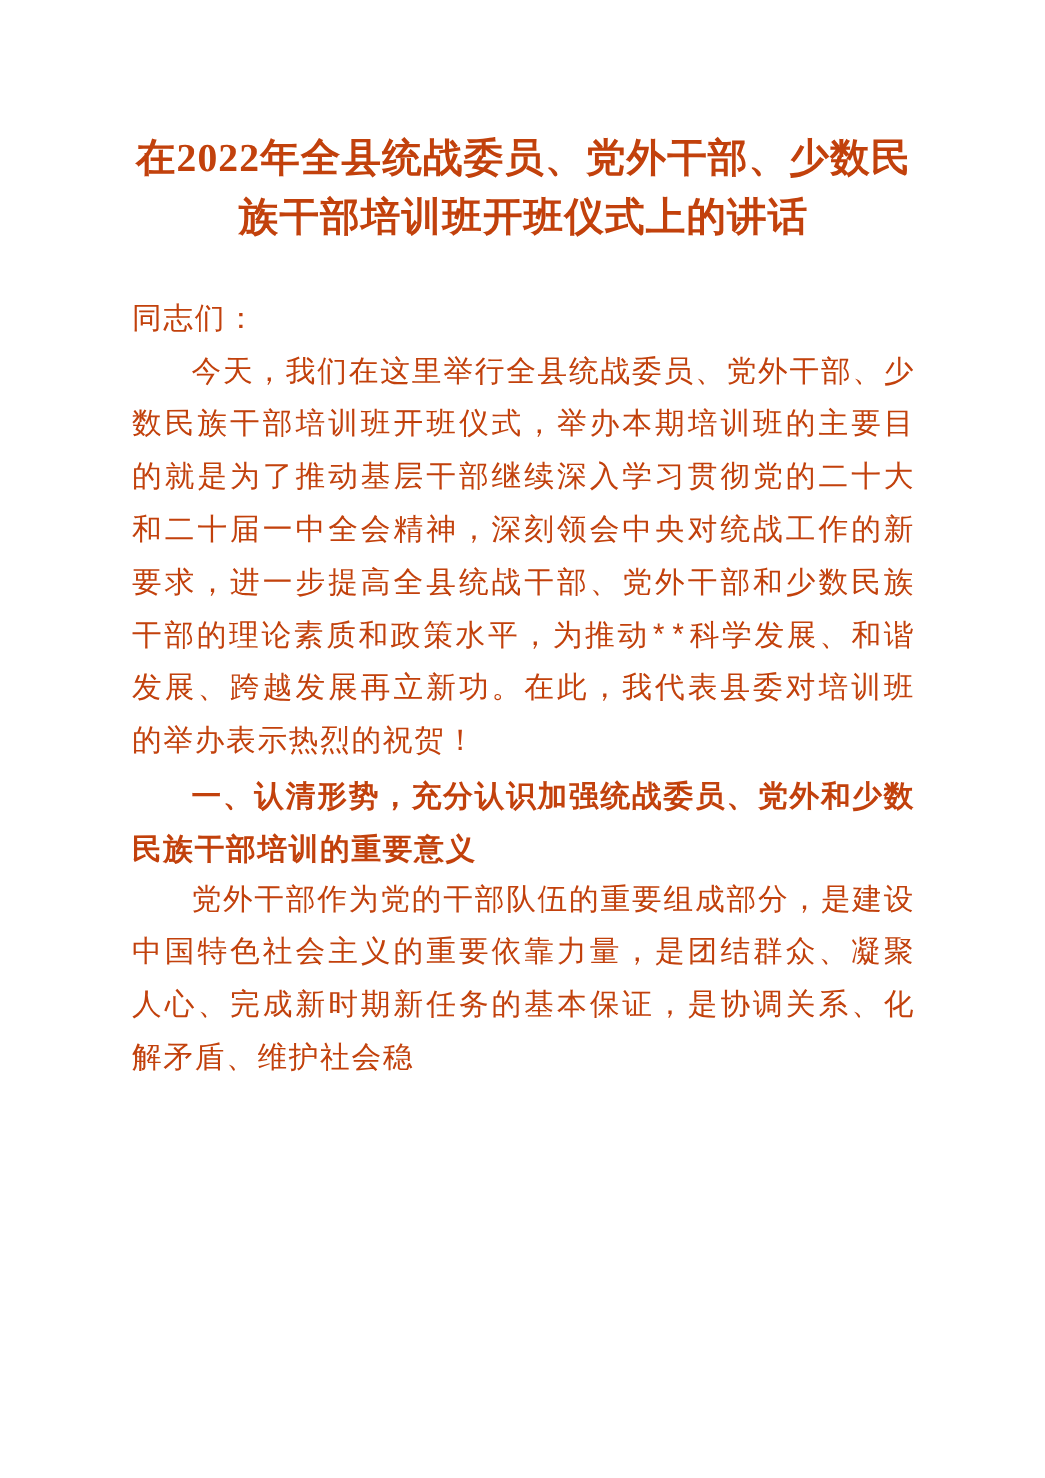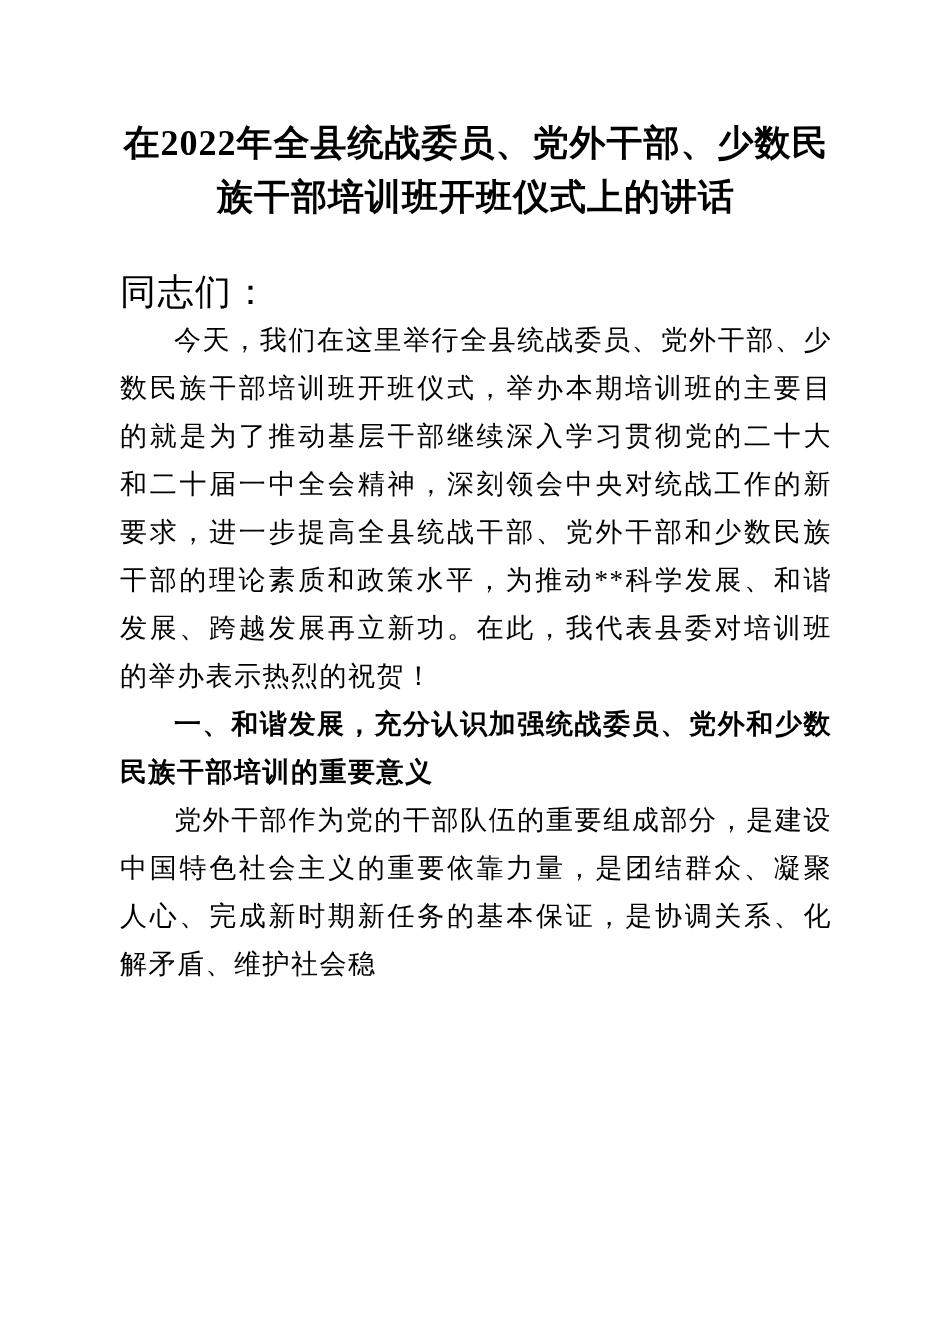--- a/index.html
+++ b/index.html
@@ -8,45 +8,45 @@
     background: #ffffff;
     width: 950px;
     height: 1344px;
     overflow: hidden;
   }
 
   .page {
     width: 950px;
     height: 1344px;
     background: #ffffff;
-    color: #000000;
+    color: #c2410c;
     padding: 116px 118px 0 120px;
   }
 
   .doc-title {
     font-family: "Liberation Serif", "DejaVu Serif", serif;
     font-size: 36px;
     font-weight: bold;
     line-height: 54px;
     text-align: center;
     letter-spacing: 1px;
     margin-bottom: 44px;
   }
 
   .salutation {
-    font-family: Liberation Serif, serif;
-    font-size: 36px;
+    font-family: Liberation Mono, monospace;
+    font-size: 27px;
     line-height: 48px;
     letter-spacing: 1.5px;
     text-align: justify;
     text-justify: inter-ideograph;
   }
 
   .body-para {
-    font-family: Liberation Serif, serif;
+    font-family: Liberation Mono, monospace;
     font-size: 27px;
     line-height: 48px;
     letter-spacing: 1.5px;
     text-indent: 2em;
     text-align: justify;
     text-justify: inter-ideograph;
   }
 
   .section-heading {
     font-family: "Liberation Sans", "DejaVu Sans", sans-serif;
@@ -64,17 +64,17 @@
 
 <div class="page">
 
   <h1 class="doc-title">在2022年全县统战委员、党外干部、少数民族干部培训班开班仪式上的讲话</h1>
 
   <p class="salutation">同志们：</p>
 
   <p class="body-para">今天，我们在这里举行全县统战委员、党外干部、少数民族干部培训班开班仪式，举办本期培训班的主要目的就是为了推动基层干部继续深入学习贯彻党的二十大和二十届一中全会精神，深刻领会中央对统战工作的新要求，进一步提高全县统战干部、党外干部和少数民族干部的理论素质和政策水平，为推动**科学发展、和谐发展、跨越发展再立新功。在此，我代表县委对培训班的举办表示热烈的祝贺！</p>
 
 
-  <h2 class="section-heading">一、和谐发展，充分认识加强统战委员、党外和少数民族干部培训的重要意义</h2>
+  <h2 class="section-heading">一、认清形势，充分认识加强统战委员、党外和少数民族干部培训的重要意义</h2>
 
   <p class="body-para">党外干部作为党的干部队伍的重要组成部分，是建设中国特色社会主义的重要依靠力量，是团结群众、凝聚人心、完成新时期新任务的基本保证，是协调关系、化解矛盾、维护社会稳</p>
 
 </div>
 
 </body></html>

